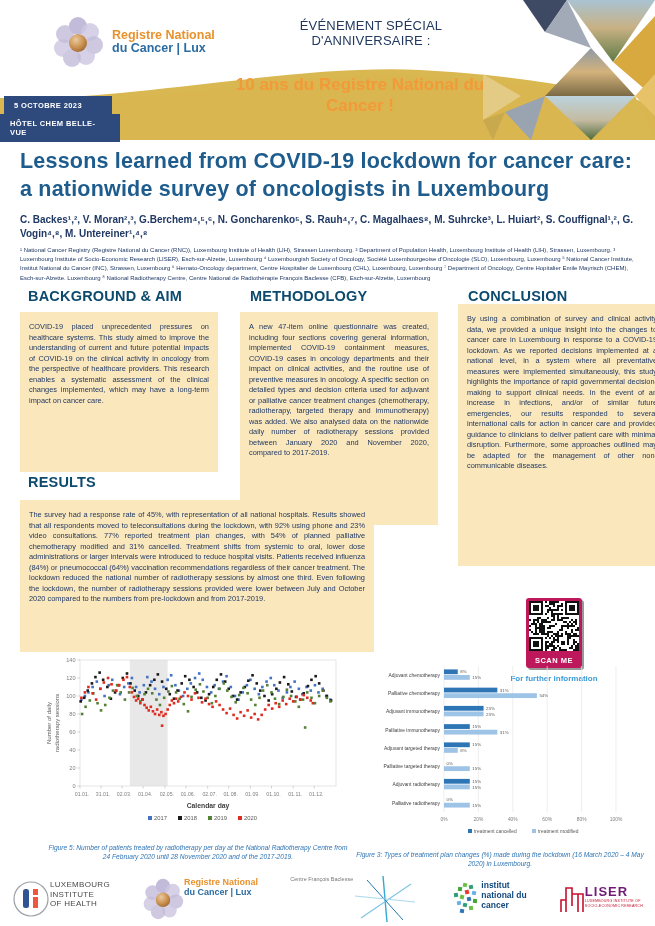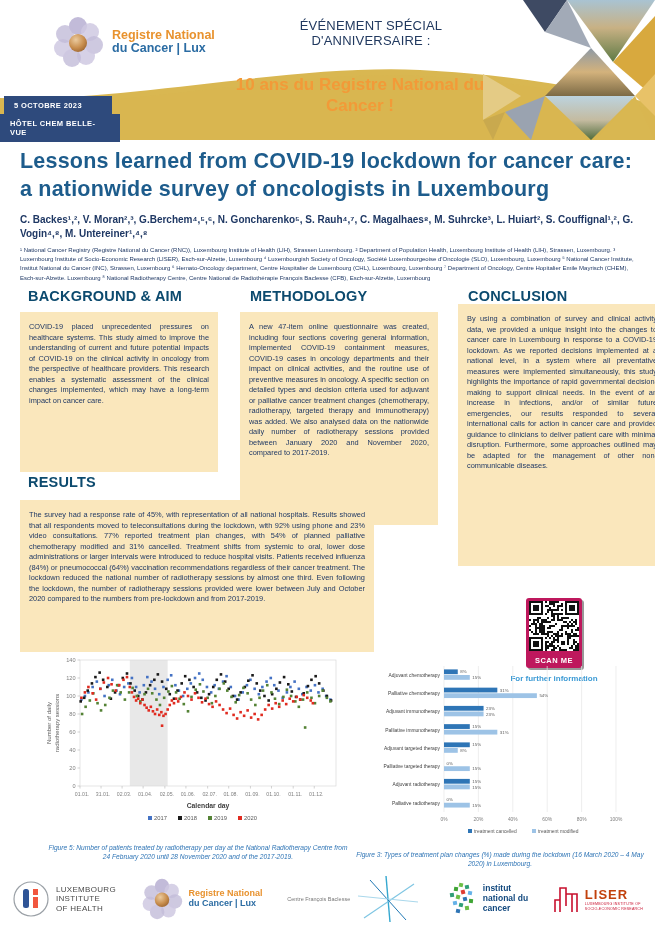--- a/index.html
+++ b/index.html
@@ -47,26 +47,26 @@
   .qr-caption { margin-top:6px; color:#3D9BD5; font-weight:bold; font-size:8px; }
   
   .fig5 { position:absolute; left:42px;  top:652px; width:308px; height:184px; }
   .fig3 { position:absolute; left:348px; top:660px; width:302px; height:186px; }
   .figcap { position:absolute; color:#2E74B5; font-style:italic; font-size:6.6px; line-height:1.4; text-align:center; }
   .cap5 { left:48px;  top:843px; width:300px; }
   .cap3 { left:350px; top:850px; width:300px; }
   
   .footer { position:absolute; left:0; top:872px; width:655px; height:54px;
             display:flex; align-items:center; justify-content:space-between; padding:0 12px; }
-  .logo { display:flex; align-items:center; gap:6px; }
+  .logo { display:flex; align-items:flex-start; }
   .lih-text { font-size:8px; color:#4A4A4A; line-height:1.2; letter-spacing:.3px; }
   .rnc-text { font-weight:bold; font-size:9px; line-height:1.1; }
   .bac-text { font-size:5.5px; color:#777; }
   .inc-text { font-weight:bold; font-size:8.5px; color:#11487E; line-height:1.15; }
-  .liser-text .big { color:#c2410c; font-size:13px; font-weight:bold; letter-spacing:1px; }
+  .liser-text .big { color:#701a75; font-size:13px; font-weight:bold; letter-spacing:1px; }
   .liser-text .tiny { color:#C8102E; font-size:3.6px; line-height:1.3; letter-spacing:.2px; }
 </style>
 </head>
 <body>
 
 <div class="poster">
 
   <header class="header">
     <svg class="wave-svg" viewBox="0 0 655 140" preserveAspectRatio="none">
       <path d="M0,98 C130,102 290,64 420,70 C520,75 595,90 655,104 L655,140 L0,140 Z" fill="#D9B751"></path>

